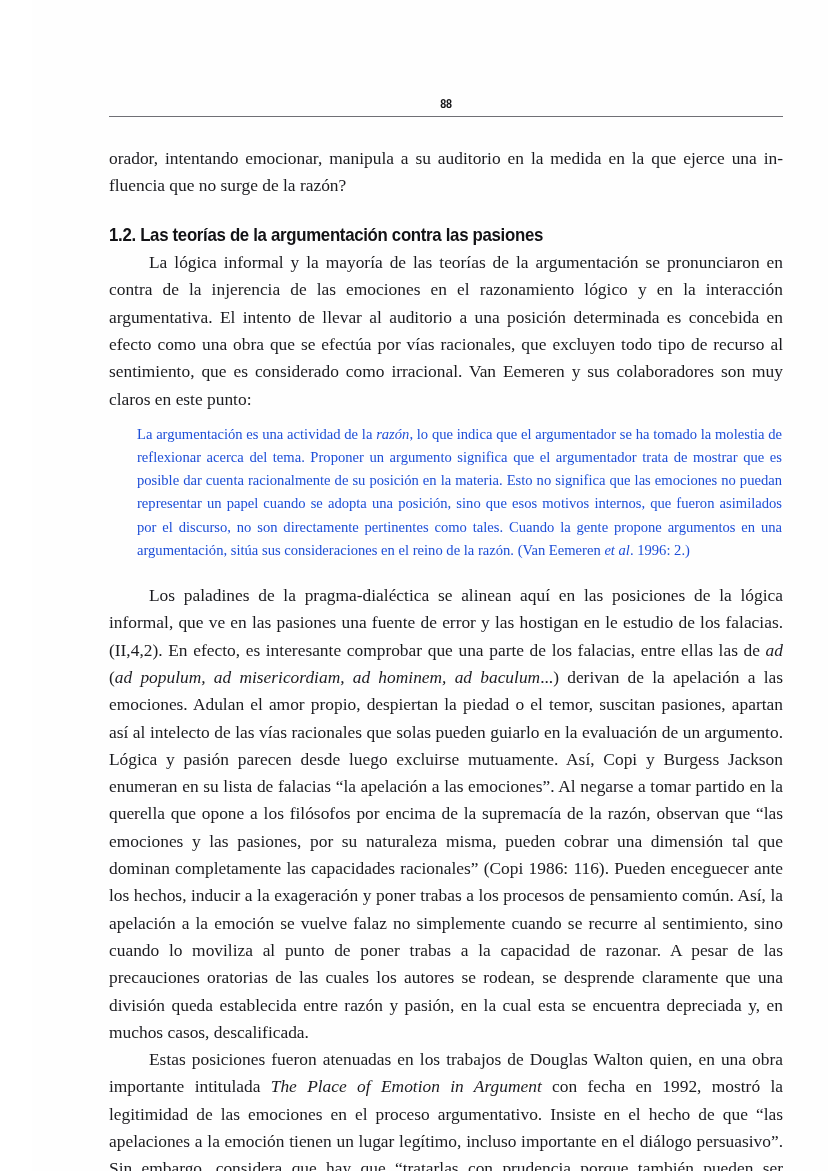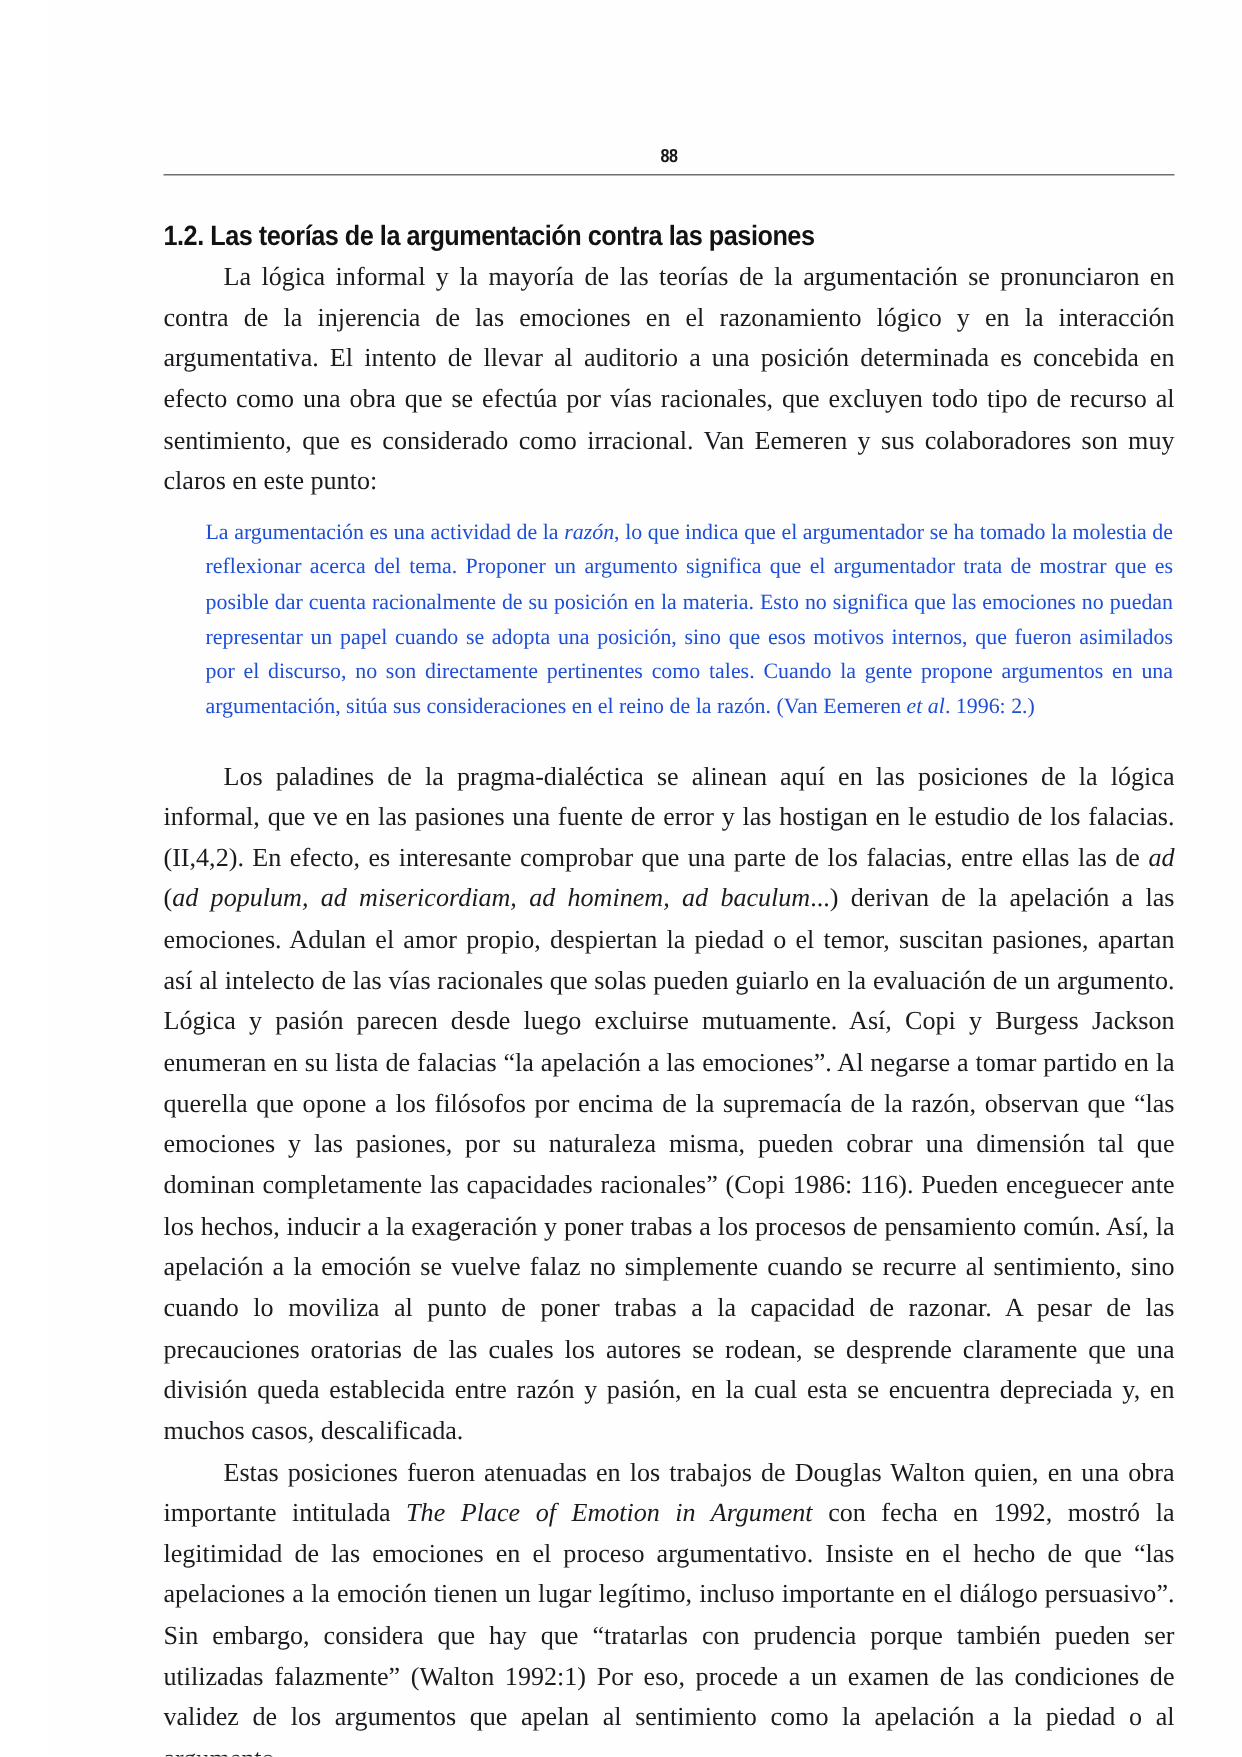--- a/index.html
+++ b/index.html
@@ -101,20 +101,21 @@
 </style>
 </head>
 <body>
 
 <div class="page">
   <div class="content">
 
     <div class="folio">88</div>
     <div class="folio-rule"></div>
 
+    <p class="body"><span>orador, intentando emocionar, manipula a su auditorio en la medida en la que ejerce una in-fluencia que no surge de la razón?</span></p>
 
     <h2 class="section-heading">1.2. Las teorías de la argumentación contra las pasiones</h2>
 
     <p class="body indent"><span>La lógica informal y la mayoría de las teorías de la argumentación se pronunciaron en contra de la injerencia de las emociones en el razonamiento lógico y en la interacción argumentativa. El intento de llevar al auditorio a una posición determinada es concebida en efecto como una obra que se efectúa por vías racionales, que excluyen todo tipo de recurso al sentimiento, que es considerado como irracional. Van Eemeren y sus colaboradores son muy claros en este punto:</span></p>
 
     <blockquote class="quote">
       <p><span>La argumentación es una actividad de la </span><i>razón</i><span>, lo que indica que el argumentador se ha tomado la molestia de reflexionar acerca del tema. Proponer un argumento significa que el argumentador trata de mostrar que es posible dar cuenta racionalmente de su posición en la materia. Esto no significa que las emociones no puedan representar un papel cuando se adopta una posición, sino que esos motivos internos, que fueron asimilados por el discurso, no son directamente pertinentes como tales. Cuando la gente propone argumentos en una argumentación, sitúa sus consideraciones en el reino de la razón. (Van Eemeren </span><i>et al</i><span>. 1996: 2.)</span></p>
     </blockquote>
 
     <p class="body indent gap-before"><span>Los paladines de la pragma-dialéctica se alinean aquí en las posiciones de la lógica informal, que ve en las pasiones una fuente de error y las hostigan en le estudio de los falacias. (II,4,2). En efecto, es interesante comprobar que una parte de los falacias, entre ellas las de </span><i>ad</i><span> (</span><i>ad populum, ad misericordiam, ad hominem, ad baculum</i><span>...) derivan de la apelación a las emociones. Adulan el amor propio, despiertan la piedad o el temor, suscitan pasiones, apartan así al intelecto de las vías racionales que solas pueden guiarlo en la evaluación de un argumento. Lógica y pasión parecen desde luego excluirse mutuamente. Así, Copi y Burgess Jackson enumeran en su lista de falacias “la apelación a las emociones”. Al negarse a tomar partido en la querella que opone a los filósofos por encima de la supremacía de la razón, observan que “las emociones y las pasiones, por su naturaleza misma, pueden cobrar una dimensión tal que dominan completamente las capacidades racionales” (Copi 1986: 116). Pueden enceguecer ante los hechos, inducir a la exageración y poner trabas a los procesos de pensamiento común. Así, la apelación a la emoción se vuelve falaz no simplemente cuando se recurre al sentimiento, sino cuando lo moviliza al punto de poner trabas a la capacidad de razonar. A pesar de las precauciones oratorias de las cuales los autores se rodean, se desprende claramente que una división queda establecida entre razón y pasión, en la cual esta se encuentra depreciada y, en muchos casos, descalificada.</span></p>

